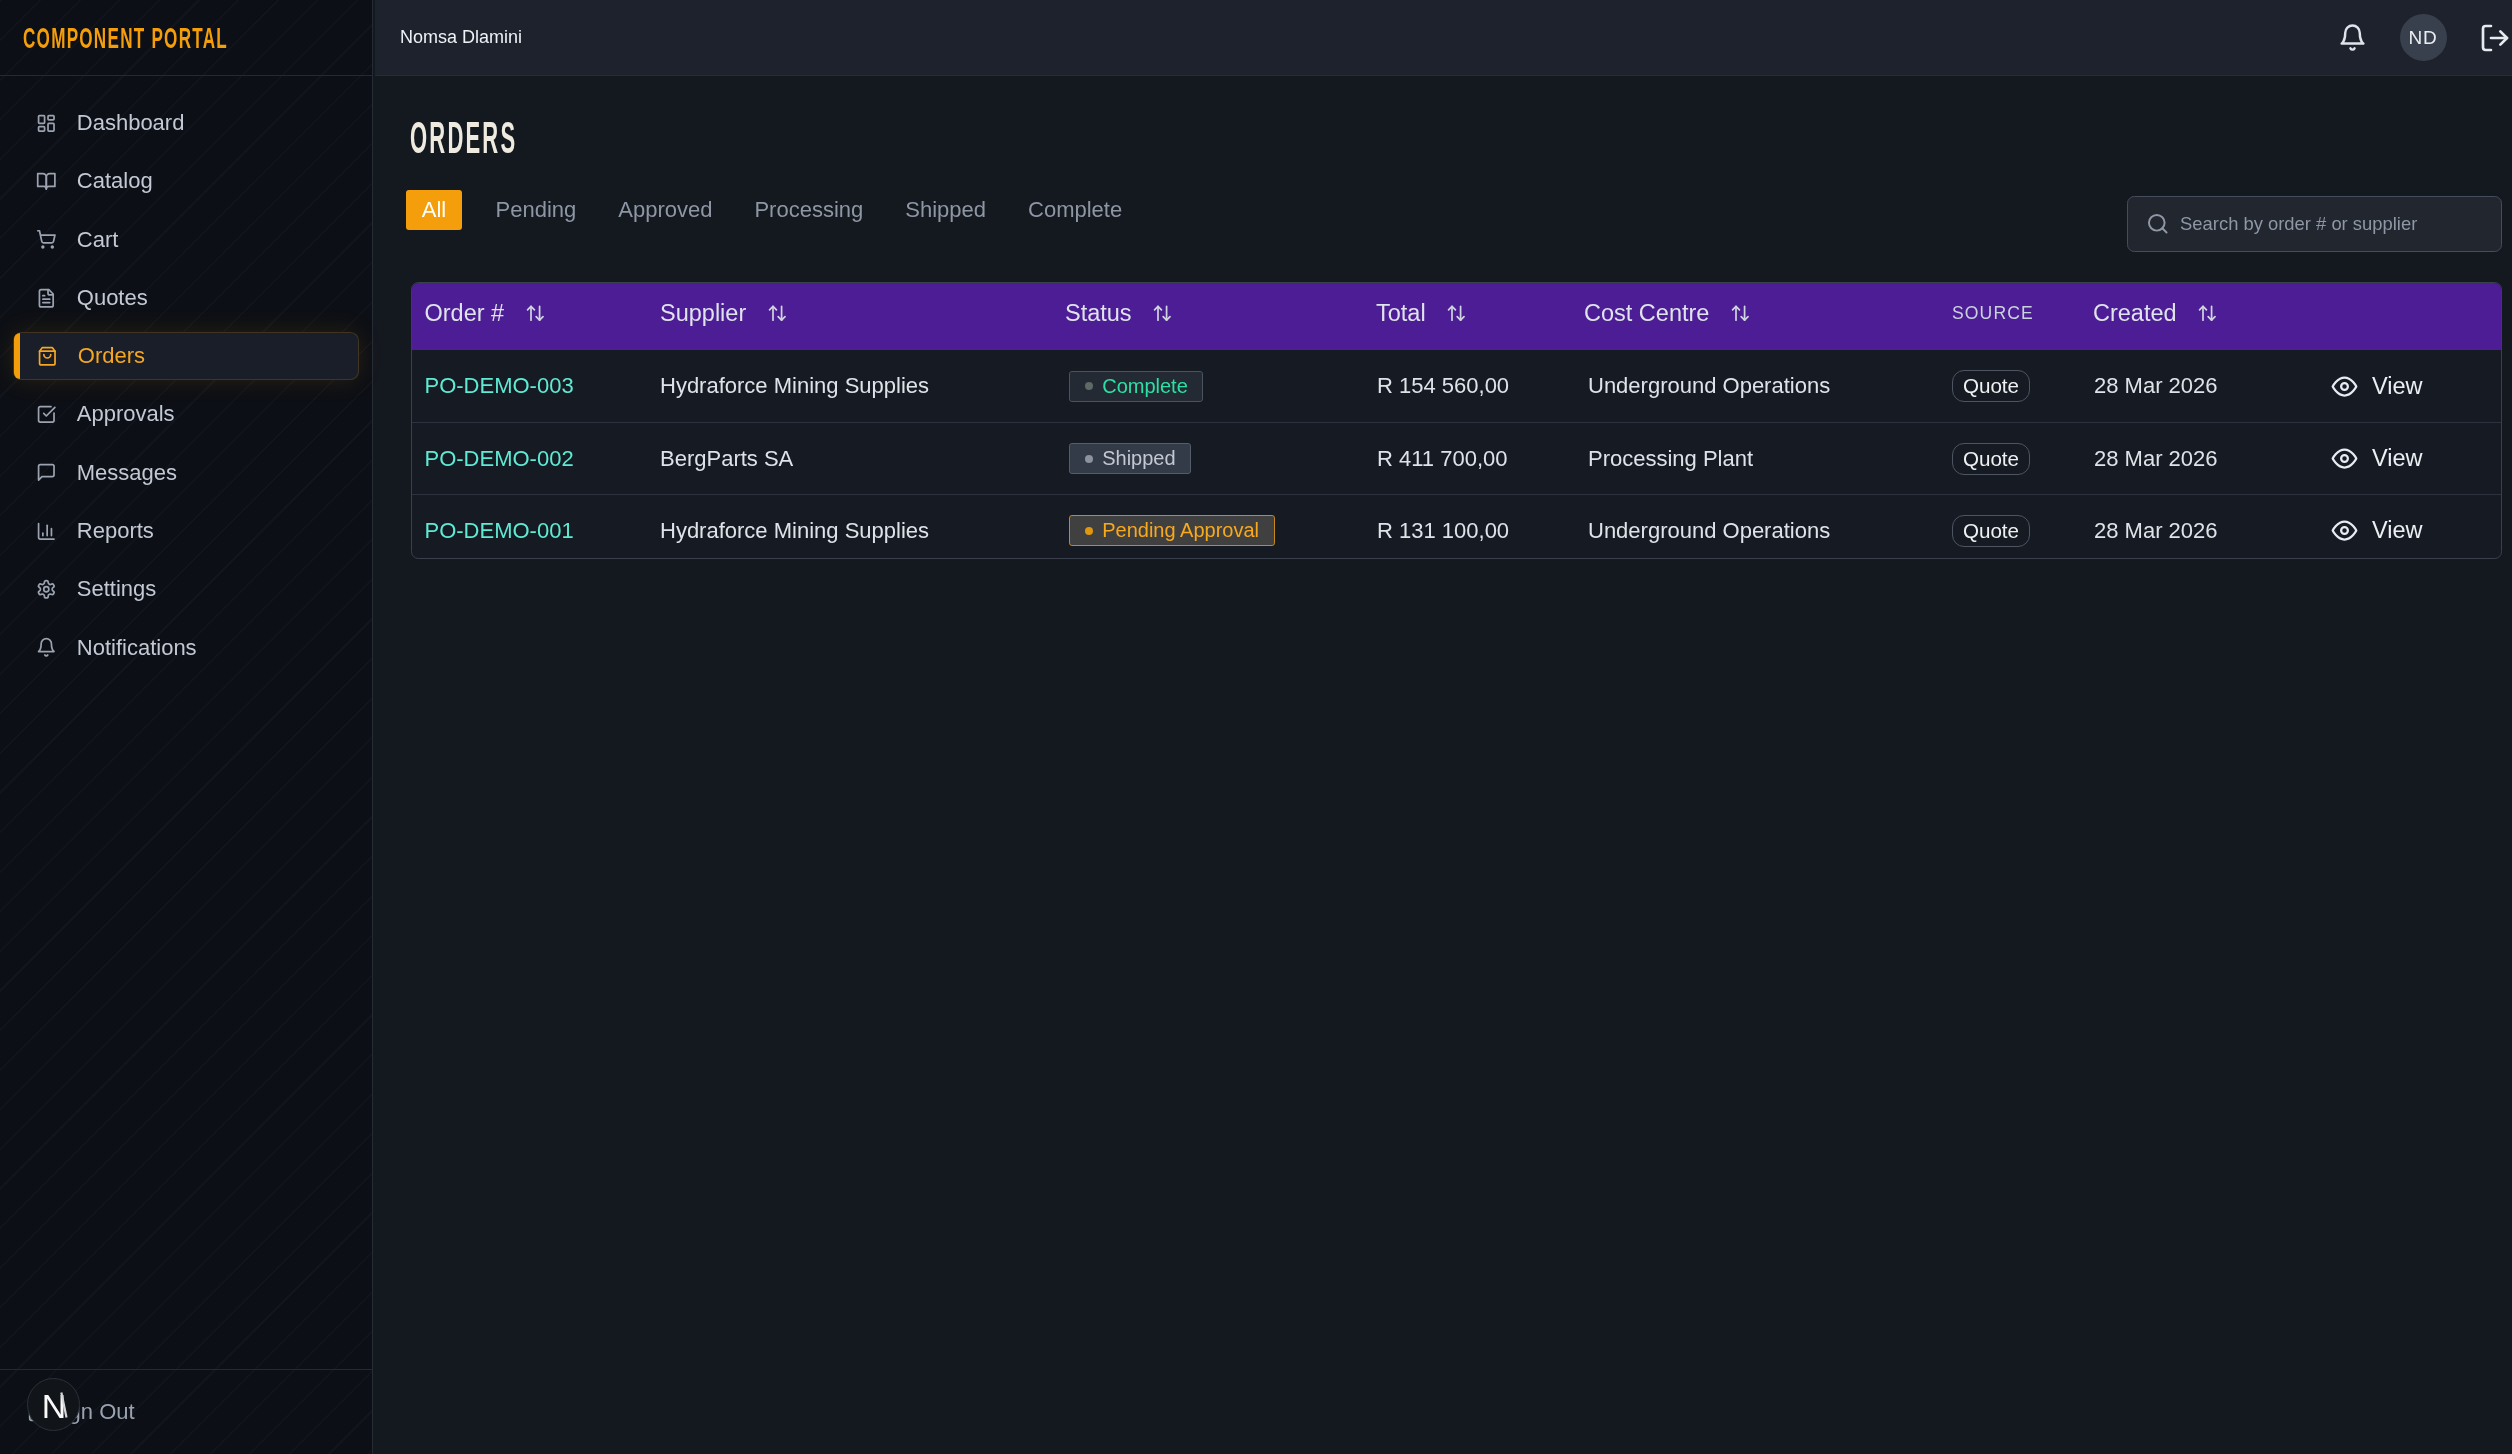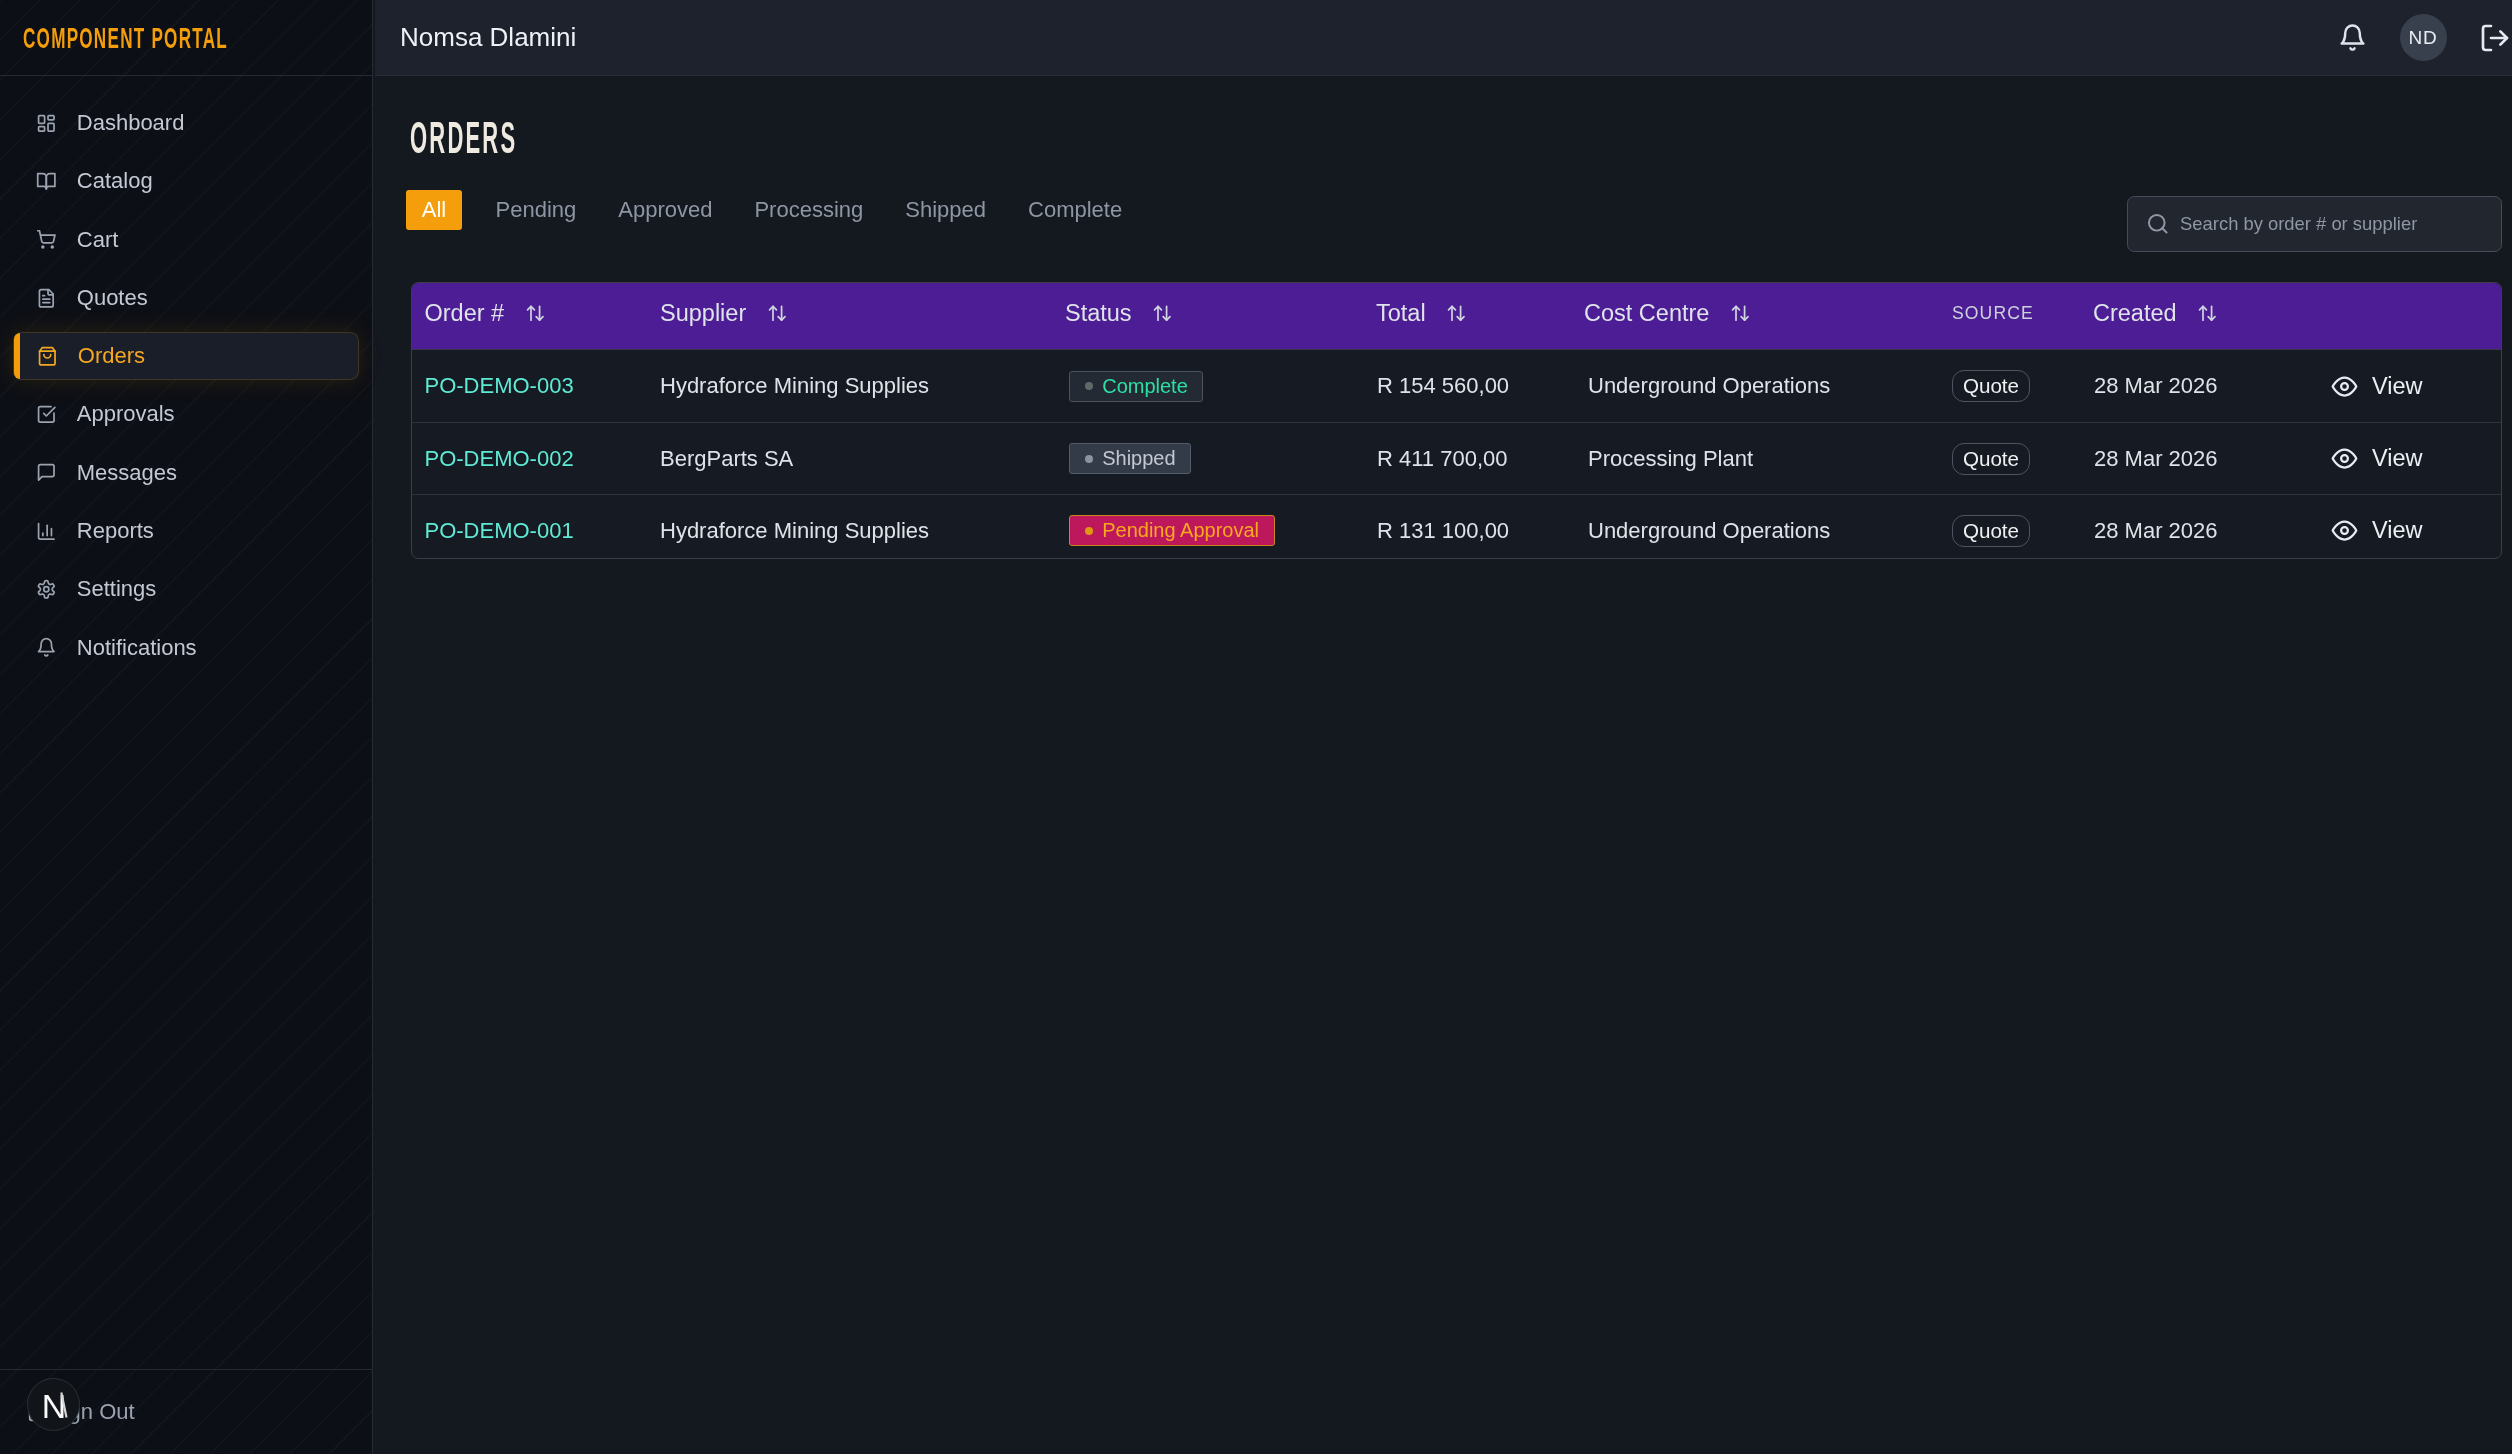--- a/index.html
+++ b/index.html
@@ -17,21 +17,21 @@
 .navitem.active { background:#191e28; color:#f5a623; box-shadow:0 0 25px rgba(245,158,11,0.13); border:0.7px solid rgba(245,158,11,0.18); }
 .navitem.active svg { stroke:#f5a623; }
 .navitem.active::before { content:""; position:absolute; left:0; top:0; bottom:0; width:5.9px; background:#f59e0b; border-radius:8.8px 0 0 8.8px; }
 .signout { position:absolute; left:0; right:0; bottom:0; height:85px; border-top:1.5px solid #232935; display:flex; align-items:center; padding-left:27px; color:#9aa2b0; font-size:22px; }
 .signout svg.lo { width:22px; height:22px; stroke:#9aa2b0; }
 .signout .lbl { }
 .nbadge { position:absolute; left:27px; top:8px; width:53px; height:53px; border-radius:50%; background:#111419; border:1.5px solid #2c3139; display:flex; align-items:center; justify-content:center; }
 
 
 .topbar { position:absolute; left:375px; top:0; right:0; height:76px; background:#1d222c; border-bottom:1.5px solid #272d38; display:flex; align-items:center; }
-.uname { margin-left:25px; color:#eef1f5; font-size:26px; font-weight:500; }
+.uname { margin-left:25px; color:#eef1f5; font-size:18px; font-weight:500; }
 .tb-right { margin-left:auto; display:flex; align-items:center;gap:9px; }
 .tb-right svg.bell { width:29px; height:29px; stroke:#dfe3ea; }
 .avatar { width:47px; height:47px; border-radius:50%; background:#39404d; color:#e9edf3; font-size:19px; font-weight:500; display:flex; align-items:center; justify-content:center; margin-left:23.5px; letter-spacing:0.7px; }
 .tb-right svg.lo { width:32px; height:32px; stroke:#e6eaf0; margin-left:23px; margin-right:1.5px; }
 
 
 .main { position:absolute; left:375px; top:78px; right:0; bottom:0; }
 h1.title { position:absolute; left:35px; top:35px; font-size:44px; font-weight:bold; color:#efeadf; }
 h1.title span { display:inline-block; transform:scaleX(0.50); transform-origin:left center; letter-spacing:4.4px; white-space:nowrap; }
 
@@ -52,21 +52,21 @@
 .trow + .trow { border-top:1.5px solid #2c323e; }
 .td { position:absolute; top:0; height:72px; display:flex; align-items:center; font-size:22px; color:#dfe3e9; }
 .trow + .trow .td { height:71px; }
 .td.ord { color:#5eead4; font-weight:500; }
 .badge { display:inline-flex; align-items:center; height:31px; padding:0 14.7px; border-radius:2.9px; font-size:20px; }
 .badge .dot { width:8px; height:8px; border-radius:50%; margin-right:9.5px; }
 .badge.complete { color:#2ce0a4; background:#242a34; border:1.5px solid #4c525e; }
 .badge.complete .dot { background:#5d6a66; }
 .badge.shipped { color:#c3c8d2; background:#343b48; border:1.5px solid #565d6a; }
 .badge.shipped .dot { background:#8c929e; }
-.badge.pending { color:#f9a91c; background:#be185d; border:1.5px solid #c8871a;justify-content:center; }
+.badge.pending { color:#f9a91c; background:#404040; border:1.5px solid #c8871a;justify-content:center; }
 .badge.pending .dot { background:#df970f; }
 .qbtn { display:inline-flex; align-items:center; justify-content:center; width:78px; height:32px; border:1.5px solid #4e5560; border-radius:12px; font-size:20.6px; color:#eef0f2; }
 .viewcell { display:flex; align-items:center; color:#eceff3; font-weight:500; font-size:23.5px; }
 .viewcell svg { width:27px; height:27px; stroke:#e8ecf2; margin-right:14px; }
 
 
 .c-ord { left:12.5px; } .c-sup { left:248px; } .c-sta { left:653px; } .c-tot { left:964px; }
 .c-cos { left:1172px; } .c-srcH { left:1540px; } .c-src { left:1540px; } .c-cre { left:1681px; } .c-view { left:1919px; }
 .r-sta { left:657px; } .r-tot { left:965px; } .r-cos { left:1176px; } .r-cre { left:1682px; }
 </style>

